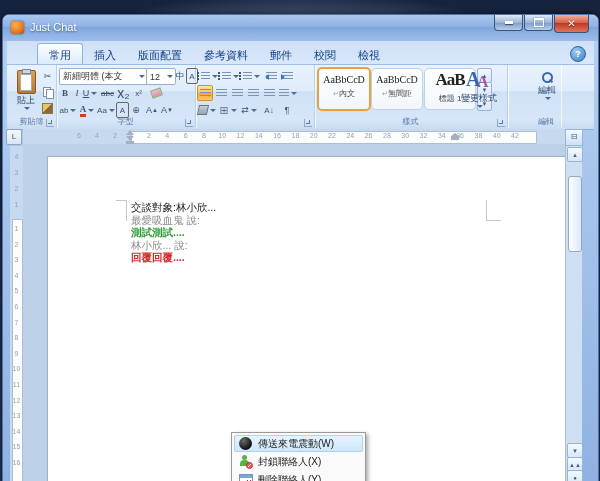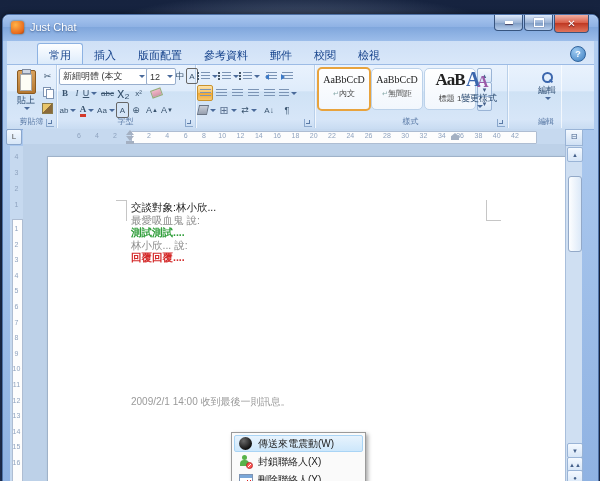--- a/index.html
+++ b/index.html
@@ -490,21 +490,20 @@
       <div class="page">
         <div class="cropL"></div>
         <div class="cropR"></div>
         <div class="chat">
           <div class="l-black">交談對象:林小欣...</div>
           <div class="l-gray">最愛吸血鬼 說:</div>
           <div class="l-green">測試測試....</div>
           <div class="l-gray">林小欣... 說:</div>
           <div class="l-red">回覆回覆....</div>
         </div>
-        <div class="doc-time">2009/2/1 14:00 收到最後一則訊息。</div>
       </div>
     </div>
 
     <div class="vsb">
       <div class="btn" style="top:1px;">▲</div>
       <div class="thumb"></div>
       <div class="btn" style="top:297px;">▼</div>
       <div class="btn" style="top:311px;">▲▲</div>
       <div class="btn" style="top:324px;">●</div>
 

